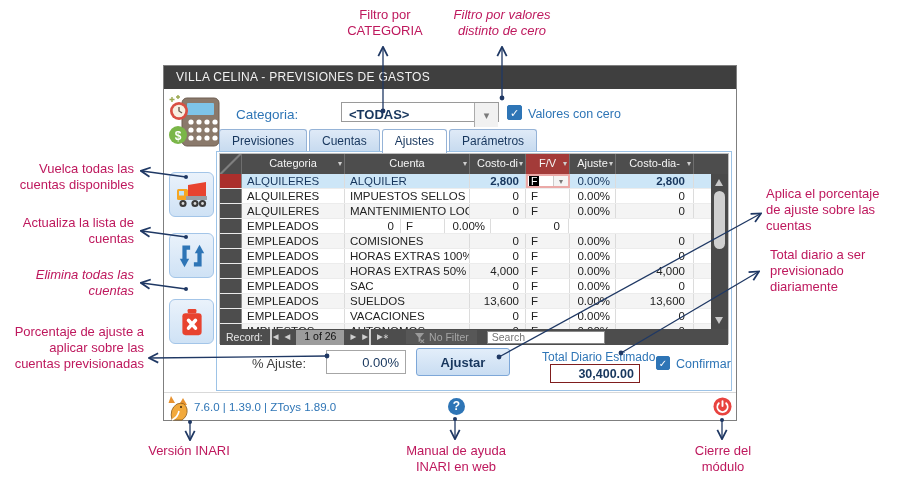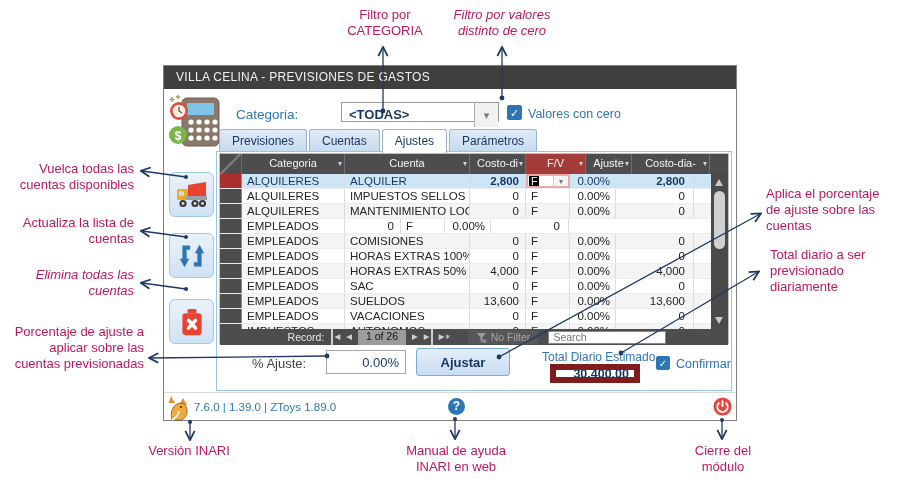--- a/index.html
+++ b/index.html
@@ -77,40 +77,40 @@
   .fvcaret { background:#000; color:#fff; font-size:10.5px; line-height:11px; padding:0 2px; margin-top:0; }
   .fvdrop { margin-left:auto; width:15px; text-align:center; color:#777; font-size:8px; line-height:11px; border-left:1px solid #ccc; background:#f4f4f4; }
 
   .vscroll { position:absolute; right:0; top:20px; width:17px; height:155px; background:#4a4a4a; z-index:2; }
   .sarr { position:absolute; left:4px; width:0; height:0; border-left:4.5px solid transparent; border-right:4.5px solid transparent; }
   .sarr.up { top:5px; border-bottom:7px solid #c9c9c9; }
   .sarr.dn { bottom:5px; border-top:7px solid #c9c9c9; }
   .sthumb { position:absolute; left:3px; top:17px; width:11px; height:58px; background:#d0d0d0; border-radius:6px; }
 
   .recbar { position:absolute; left:0; top:175px; width:508px; height:16px; background:#4d4d4d;
-            display:flex; align-items:center; color:#e8e8e8; font-size:10.5px;justify-content:center; }
+            display:flex; align-items:center; color:#e8e8e8; font-size:10.5px; }
   .recbar .lbl { margin:0 4px 0 6px; }
   .navbtn { color:#cfcfcf; font-size:7.5px; margin:0 3px; line-height:16px; }
   .navbtn.bar-l { border-left:2px solid #cfcfcf; padding-left:1px; }
   .navbtn.bar-r { border-right:2px solid #cfcfcf; padding-right:1px; }
   .recpos { background:#9c9c9c; color:#111; padding:0 8px; height:15px; line-height:12px; margin:0 3px; }
   .nofilter { display:flex; align-items:center; color:#a5a5a5; margin:0 10px 0 14px; background:#575757; height:14px; padding:0 8px; }
   .nofilter svg { margin-right:4px; }
   .searchbox { height:13px; width:118px; font-size:10.5px; border:1px solid #888; padding:0 4px;
                font-family:"Liberation Sans",sans-serif; color:#333; background:#fff; }
 
   
   .pctlabel { position:absolute; left:88px; top:290px; color:#404040; font-size:13px; }
   .pctinput { position:absolute; left:162px; top:284px; width:80px; height:24px; border:1px solid #a6a6a6;
               font-size:13px; color:#17365D; text-align:right; padding-right:6px; font-family:"Liberation Sans",sans-serif; background:#fff; }
   .btn-ajustar { position:absolute; left:252px; top:282px; width:94px; height:28px;
                  background:linear-gradient(#e3eefa,#c9ddf2); border:1px solid #7da7d8; border-radius:3px;
                  font-size:13px; font-weight:bold; color:#17365D; font-family:"Liberation Sans",sans-serif; }
   .totlabel { position:absolute; left:378px; top:284px; color:#2E75B6; font-size:12px; }
-  .totinput { position:absolute; left:386px; top:298px; width:90px; height:19px; border:6px solid #7f1d1d;
+  .totinput { position:absolute; left:386px; top:298px; width:90px; height:19px; border:1px solid #7f1d1d;
               font-size:12.5px; font-weight:bold; color:#17365D; text-align:right; padding-right:5px;
               font-family:"Liberation Sans",sans-serif; background:#fff; }
   #chkconf { position:absolute; left:492px; top:290px; width:14px; height:14px; line-height:13px; font-size:10px; }
   #chkconf-label { position:absolute; left:512px; top:291px; color:#2E75B6; font-size:12.5px; }
 
   
   .sidebtn { position:absolute; left:5px; width:45px; height:45px; border:1px solid #a3c5e8; border-radius:6px;
              background:linear-gradient(#eaf2fb,#cfe2f5); display:flex; align-items:center; justify-content:center; }
   #btn-dump { top:106px; } #btn-refresh { top:167px; } #btn-delete { top:233px; }
 
@@ -262,21 +262,21 @@
         <path d="M12 15 L20 24 M20 15 L12 24" stroke="#fff" stroke-width="4" stroke-linecap="round"></path>
       </svg>
     </div>
 
     <div class="table">
       <div class="thead">
         <div class="th corner" style="width:22px"></div>
         <div class="th" style="width:103px"><span>Categoria</span><span class="sortarr">▾</span></div>
         <div class="th" style="width:125px"><span>Cuenta</span><span class="sortarr">▾</span></div>
         <div class="th" style="width:56px"><span>Costo-di</span><span class="sortarr">▾</span></div>
-        <div class="th red" style="width:60px"><span>F/V</span><span class="sortarr">▾</span></div>
+        <div class="th red" style="width:44px"><span>F/V</span><span class="sortarr">▾</span></div>
         <div class="th" style="width:46px"><span>Ajuste</span><span class="sortarr">▾</span></div>
         <div class="th" style="width:78px"><span>Costo-dia-</span><span class="sortarr">▾</span></div>
         <div class="th" style="flex:1;border-right:none"></div>
       </div>
       <div class="tbody">
           <div class="trow sel">
             <div class="tc csel"></div>
             <div class="tc c1">ALQUILERES</div>
             <div class="tc c2">ALQUILER</div>
             <div class="tc c3">2,800</div>

